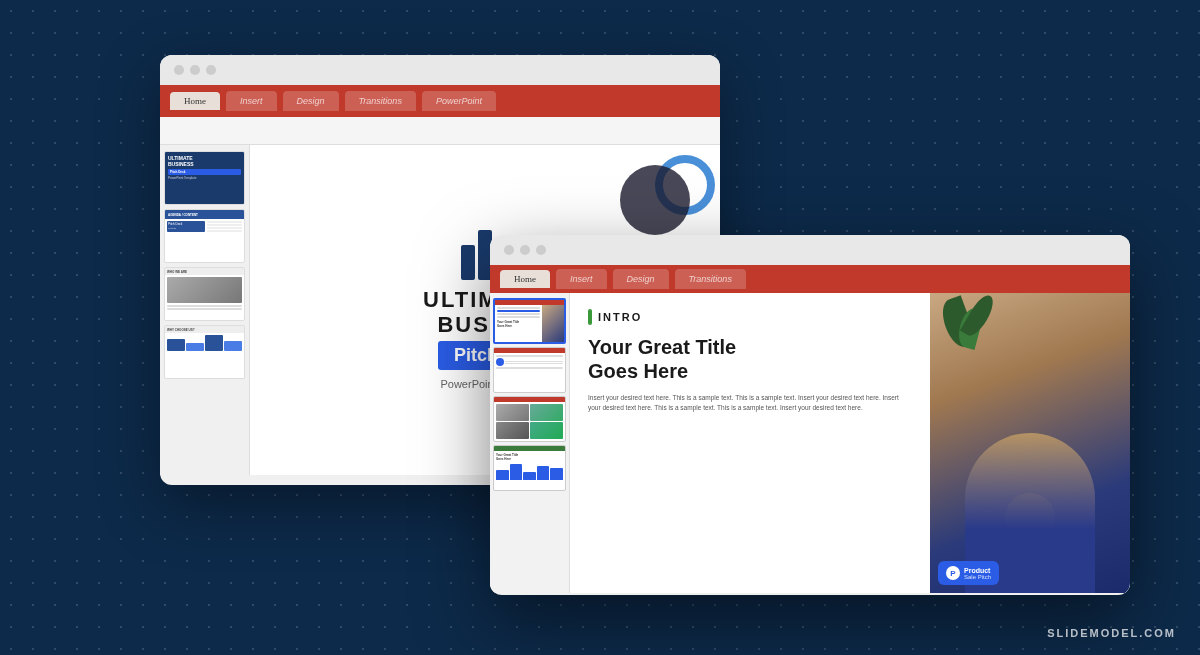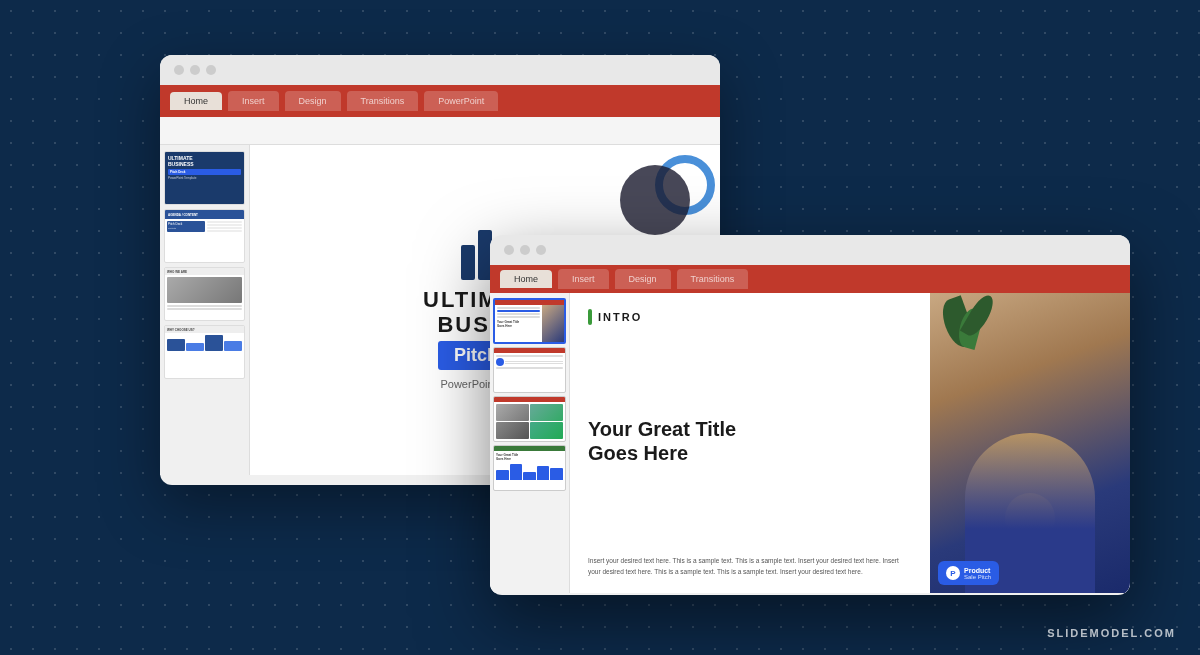--- a/index.html
+++ b/index.html
@@ -53,27 +53,29 @@
       align-items: center;
       padding: 0 10px;
       gap: 6px;
     }
     .toolbar-tab-active {
       background: #e8e0d8;
       border-radius: 4px 4px 0 0;
       padding: 4px 14px;
       font-size: 9px;
       color: #333;
+      font-family: Liberation Serif, serif;
     }
     .toolbar-tab {
       background: rgba(255,255,255,0.2);
       border-radius: 4px 4px 0 0;
       padding: 5px 14px;
       font-size: 9px;
       color: rgba(255,255,255,0.7);
+      font-style: italic;
     }
 
     .window-ribbon {
       background: #f5f5f5;
       height: 28px;
       border-bottom: 1px solid #ddd;
     }
 
     .window-content-back {
       display: flex;
@@ -227,21 +229,21 @@
     .slide-intro-layout {
       display: flex;
       height: 100%;
     }
 
     .slide-text-col {
       flex: 1;
       padding: 16px 18px;
       display: flex;
       flex-direction: column;
-      justify-content: space-between;
+      justify-content: flex-start;
     }
 
     .intro-tag {
       display: flex;
       align-items: center;
       gap: 6px;
       margin-bottom: 10px;
     }
     .intro-tag-bar {
       width: 4px; height: 16px;

